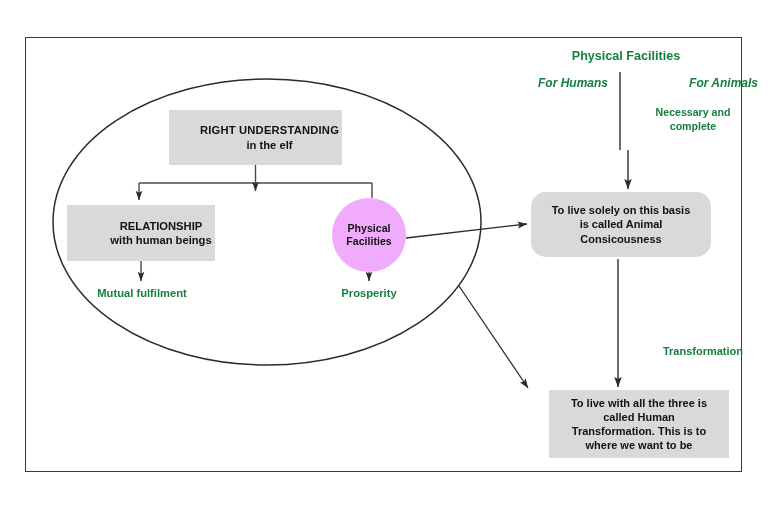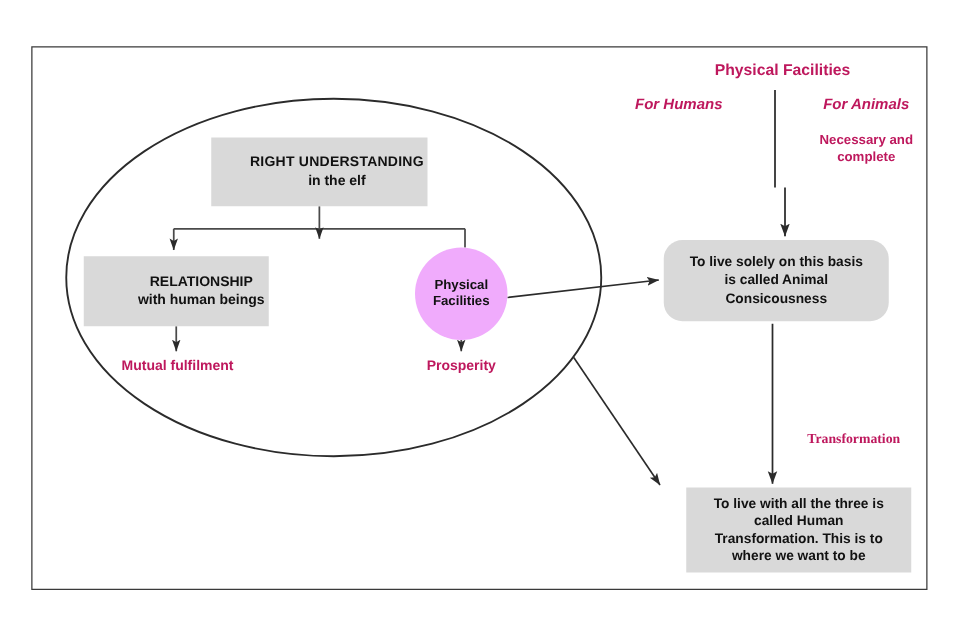--- a/index.html
+++ b/index.html
@@ -54,29 +54,30 @@
     flex-direction: column;
     align-items: center;
     justify-content: center;
     text-align: center;
     color: #111111;
     font-weight: bold;
     line-height: 1.25;
   }
   .plain {
     position: absolute;
-    color: #be185d;
+    color: #15803d;
     font-weight: bold;
     text-align: center;
     line-height: 1.3;
     white-space: nowrap;
   }
   .plain.wrap { white-space: normal; }
   .ital {
     font-style: italic;
+    text-align: right;
   }
 
   
   #box-right-understanding {
     left: 169px; top: 110px; width: 173px; height: 55px;
     font-size: 11.2px;
     padding-left: 28px;
   }
   #box-right-understanding .l1 { letter-spacing: 0.2px; }
   #box-relationship {
@@ -113,21 +114,21 @@
     left: 531px; top: 192px; width: 180px; height: 65px;
     font-size: 11px;
     border-radius: 15px;
   }
   #box-human-consciousness {
     left: 533px; top: 390px; width: 180px; height: 68px;
     font-size: 11px;
     margin-left: 16px;
   }
   #label-transformation {
-    left: 623px; top: 344px; width: 120px; font-size: 11px; text-align: center; font-family: Liberation Serif, serif;
+    left: 623px; top: 344px; width: 120px; font-size: 11px; text-align: right;
   }
 </style>
 </head>
 <body>
 
 <div id="canvas">
 
   <div id="frame"></div>
 
   <svg class="layer" viewBox="0 0 768 512" xmlns="http://www.w3.org/2000/svg">

